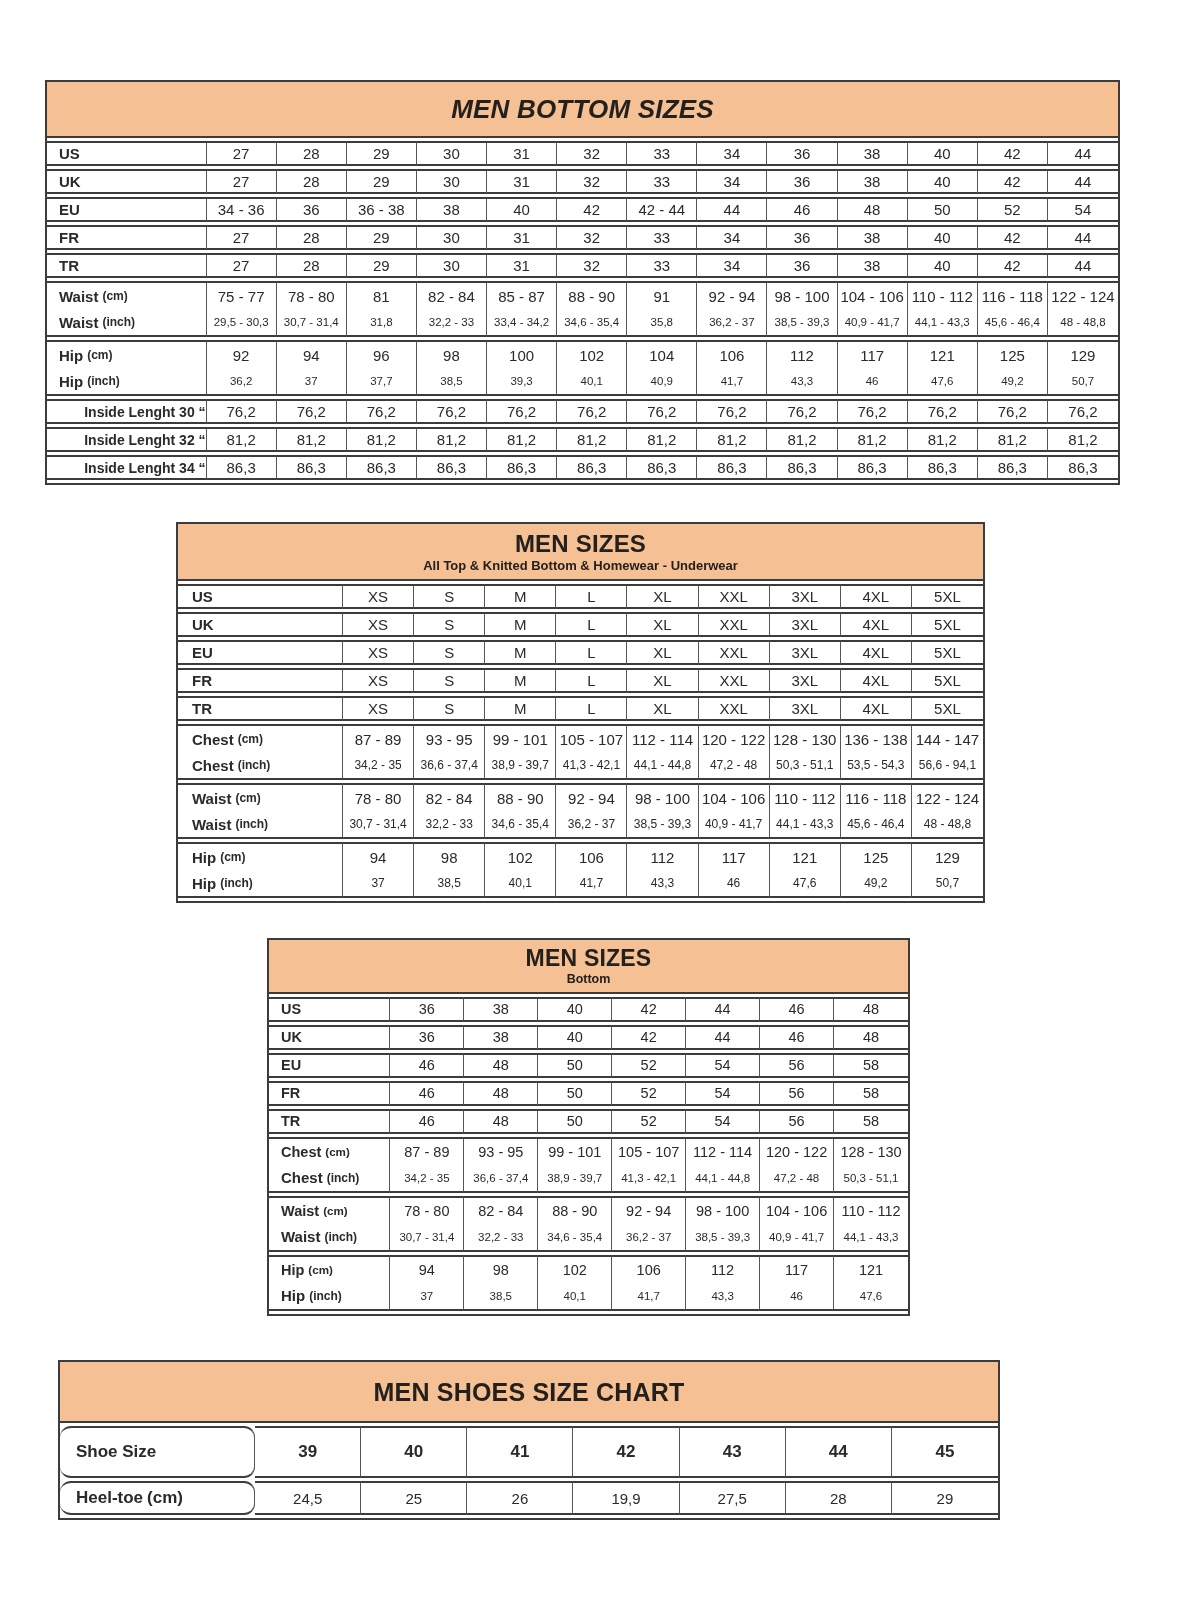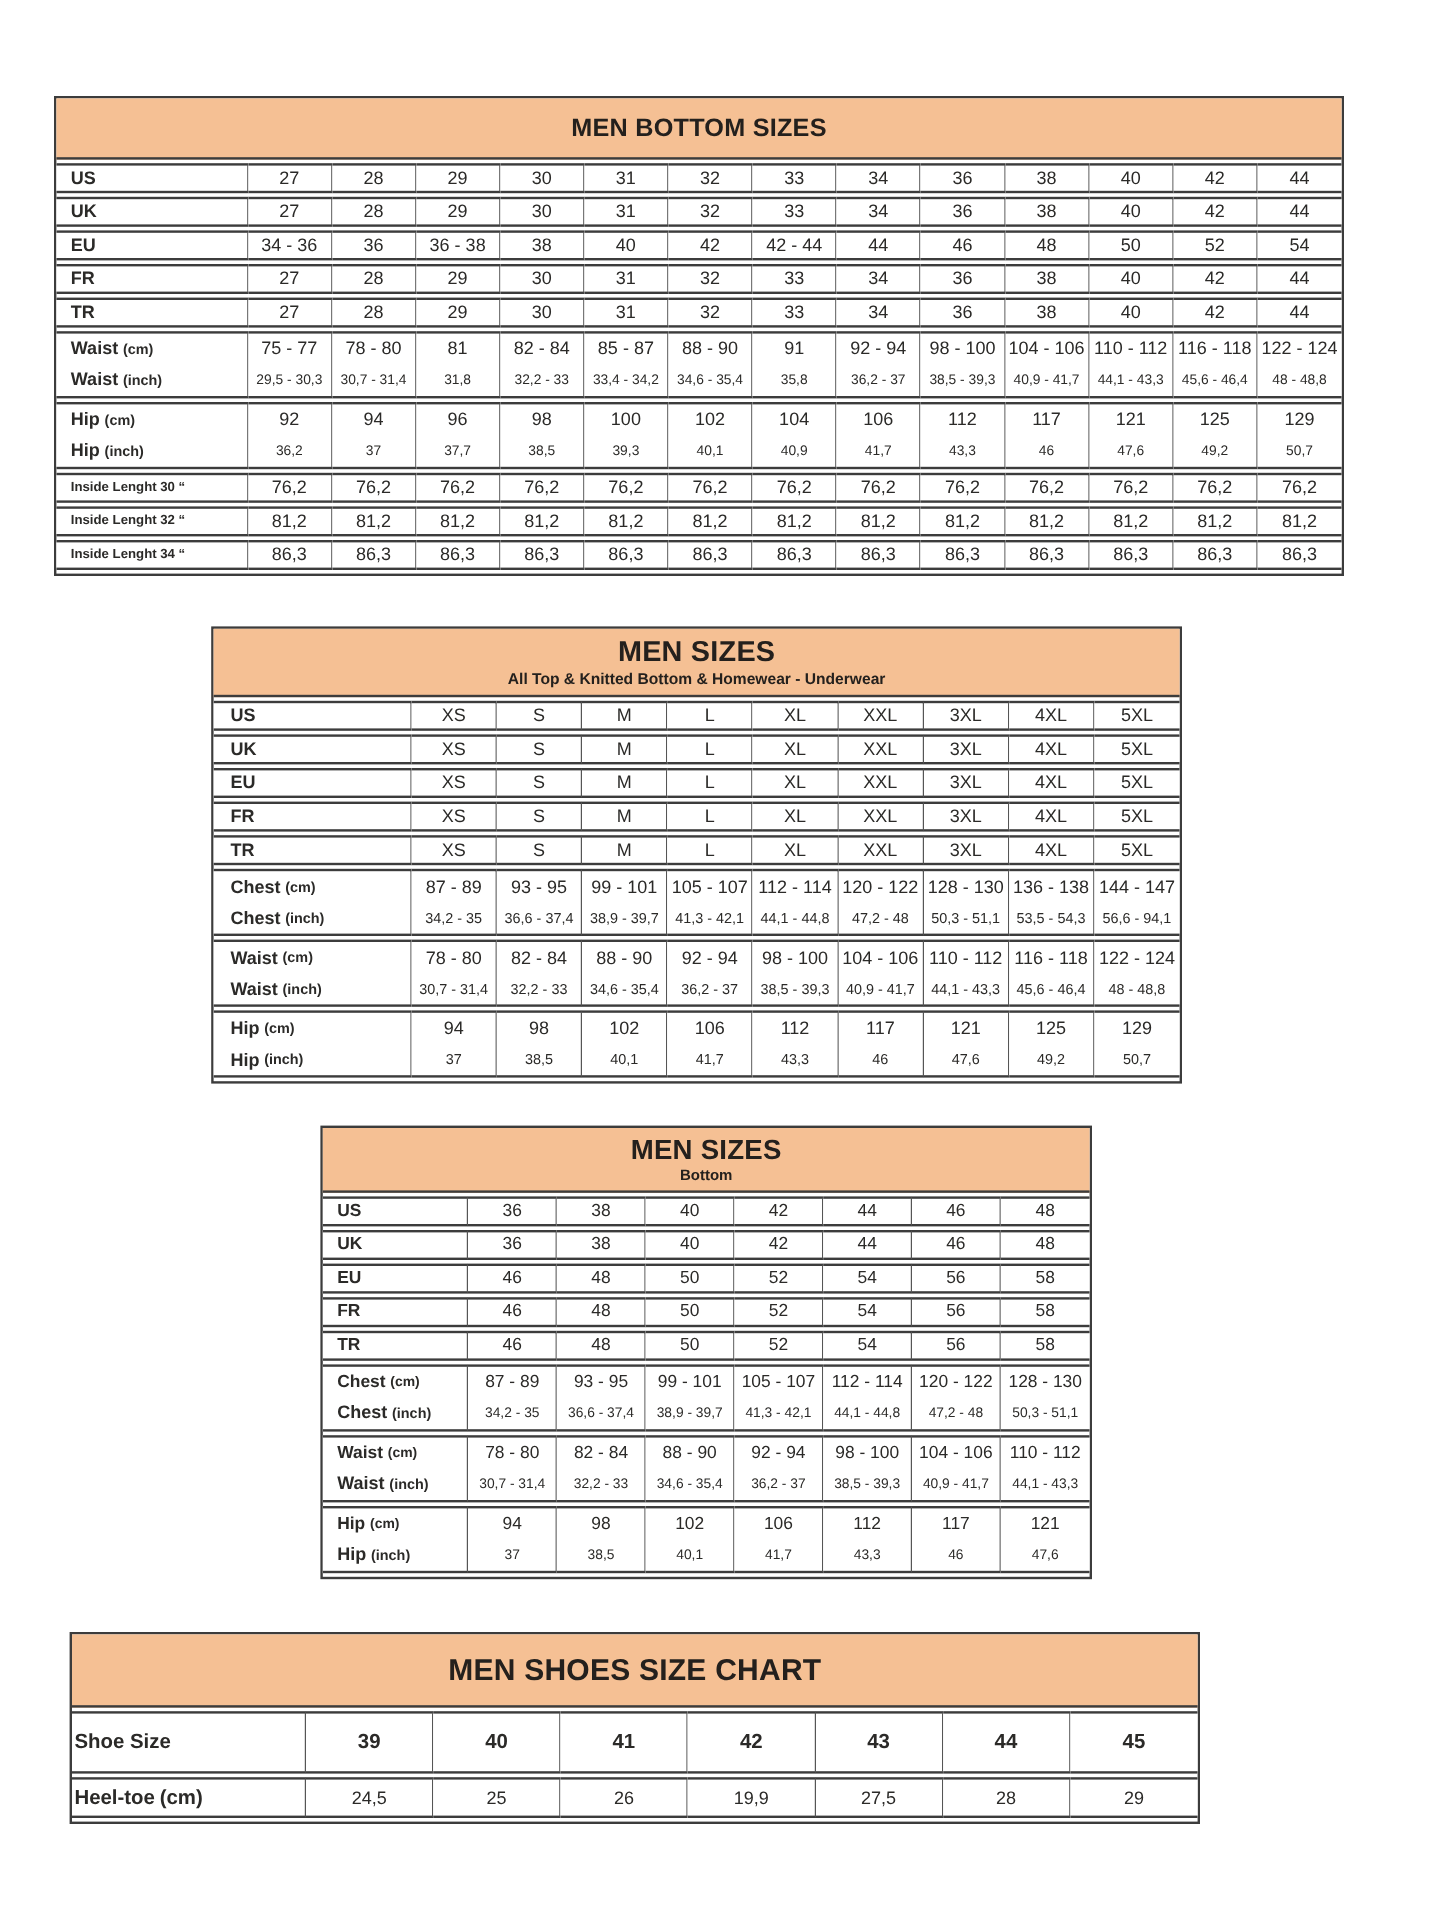--- a/index.html
+++ b/index.html
@@ -43,26 +43,26 @@
   td.lbl{text-align:left;font-weight:700;margin-top:44px;}
   .paren{font-size:0.8em;margin-left:4px;font-weight:700;}
   .gline{display:flex;align-items:center;justify-content:center;}
   .glabel{display:flex;align-items:center;}
   .gline.sm{font-size:12px;}
   .glabel.sm{font-size:15px;} 
 
   
   #t1{left:45px;top:80px;width:1075px;}
   #t1 .thead{padding:13px 0 12px;}
-  #t1 .title{font-size:21px;}
+  #t1 .title{font-size:26px;font-style:italic;}
   #t1 col.label-col{width:14.9%;}
   #t1 td{font-size:15px;}
   #t1 td.single{height:25px;}
   #t1 td.lbl{padding-left:12px;}
-  #t1 td.lbl.lbl-sm{font-size:11px;}
+  #t1 td.lbl.lbl-sm{font-size:14px;text-align:right;}
   #t1 .gline{height:26px;}
   #t1 .glabel{height:26px;}
   #t1 .gline.sm{font-size:11.5px;}
 
   
   #t2{left:176px;top:522px;width:809px;}
   #t2 .thead{padding:7px 0 6px;}
   #t2 .title{font-size:24px;}
   #t2 .subtitle{font-size:13px;}
   #t2 col.label-col{width:20.5%;}
@@ -84,21 +84,21 @@
   #t3 td.lbl{padding-left:12px;}
   #t3 .gline{height:26px;}
   #t3 .glabel{height:26px;}
   #t3 .gline.sm{font-size:11.5px;}
 
   
   #t4{left:58px;top:1360px;width:942px;}
   #t4 .thead{padding:16px 0 15px;}
   #t4 .title{font-size:25px;}
   #t4 col.label-col{width:20.8%;}
-  #t4 td.lbl{padding-left:2px;font-size:17px;}
+  #t4 td.lbl{padding-left:16px;font-size:17px;border-radius:11px;}
   #t4 .paren{font-size:1em;}
   #t4 tr:nth-of-type(1) td{height:52px;}
   #t4 tr:nth-of-type(1) td.val{font-weight:700;font-size:17px;}
   #t4 tr:nth-of-type(2) td{height:34px;}
   #t4 tr:nth-of-type(2) td.val{font-size:15px;}
 </style>
 </head>
 <body>
 
 <section class="size-table" id="t1">

